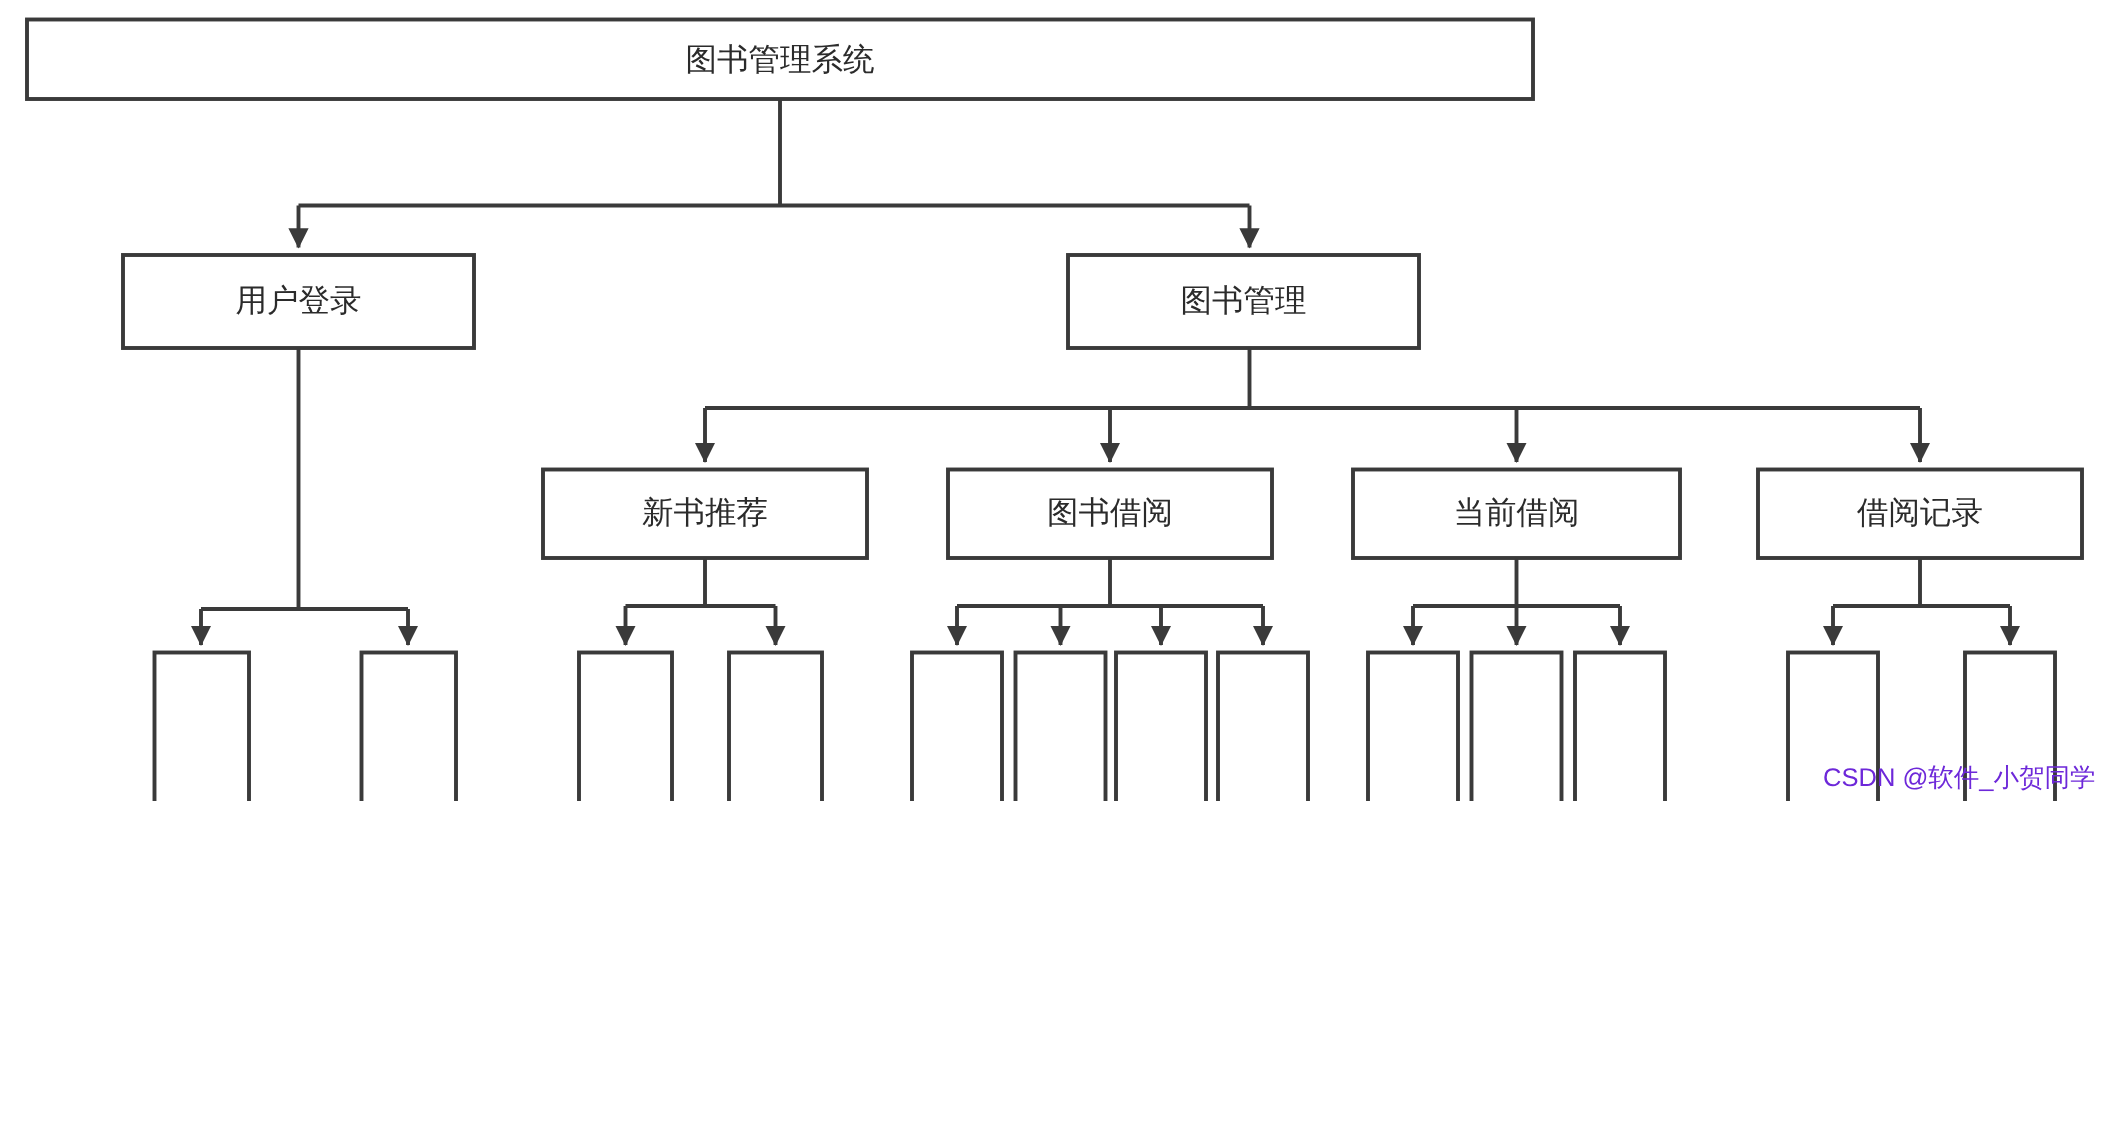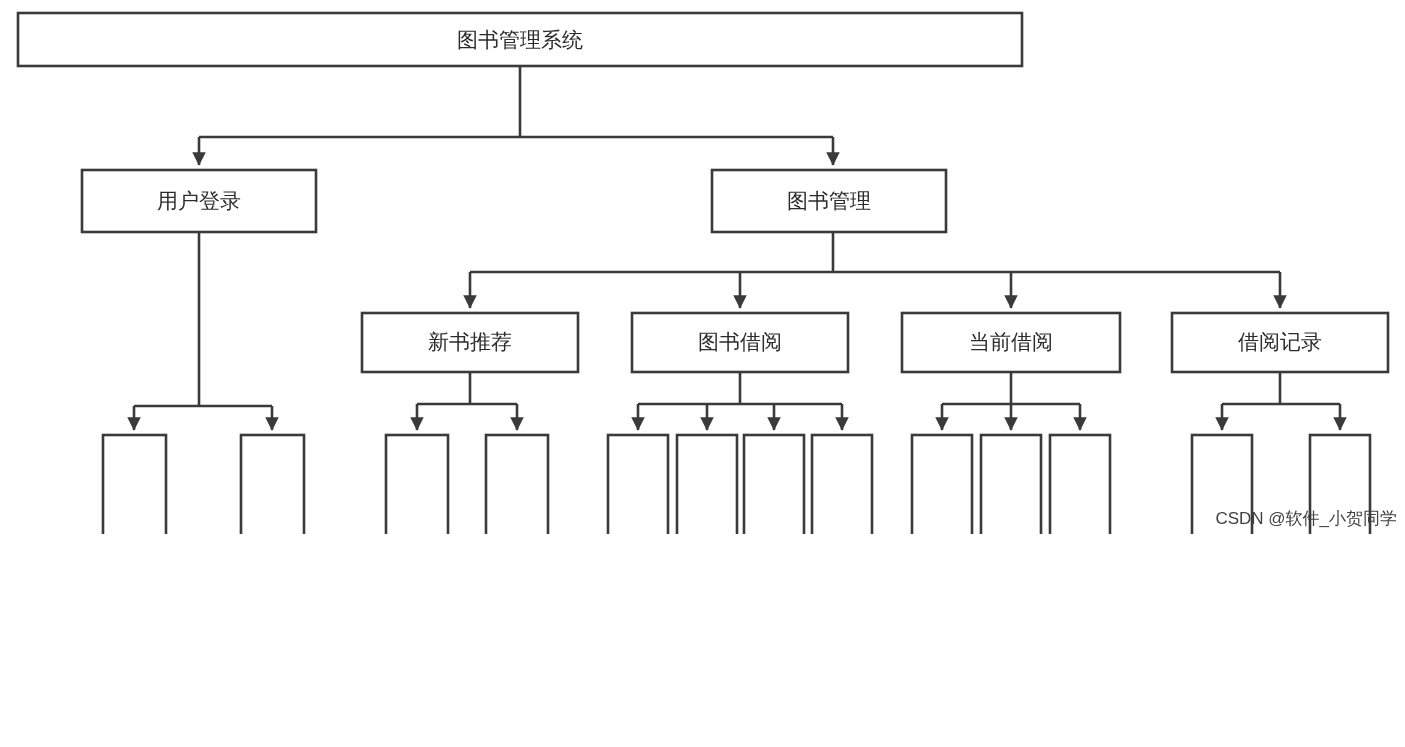--- a/index.html
+++ b/index.html
@@ -64,21 +64,21 @@
     white-space: nowrap;
     pointer-events: none;
     user-select: none;
   }
   #watermark {
     position: absolute;
     right: 8px;
     bottom: 4px;
     font-family: "Liberation Sans", "DejaVu Sans", sans-serif;
     font-size: 17px;
-    color: #404040;
+    color: #6d28d9;
     white-space: nowrap;
     user-select: none;
     margin-top: 32px;
   }
 </style>
 </head>
 <body>
 
 <div id="diagram-root">
 

